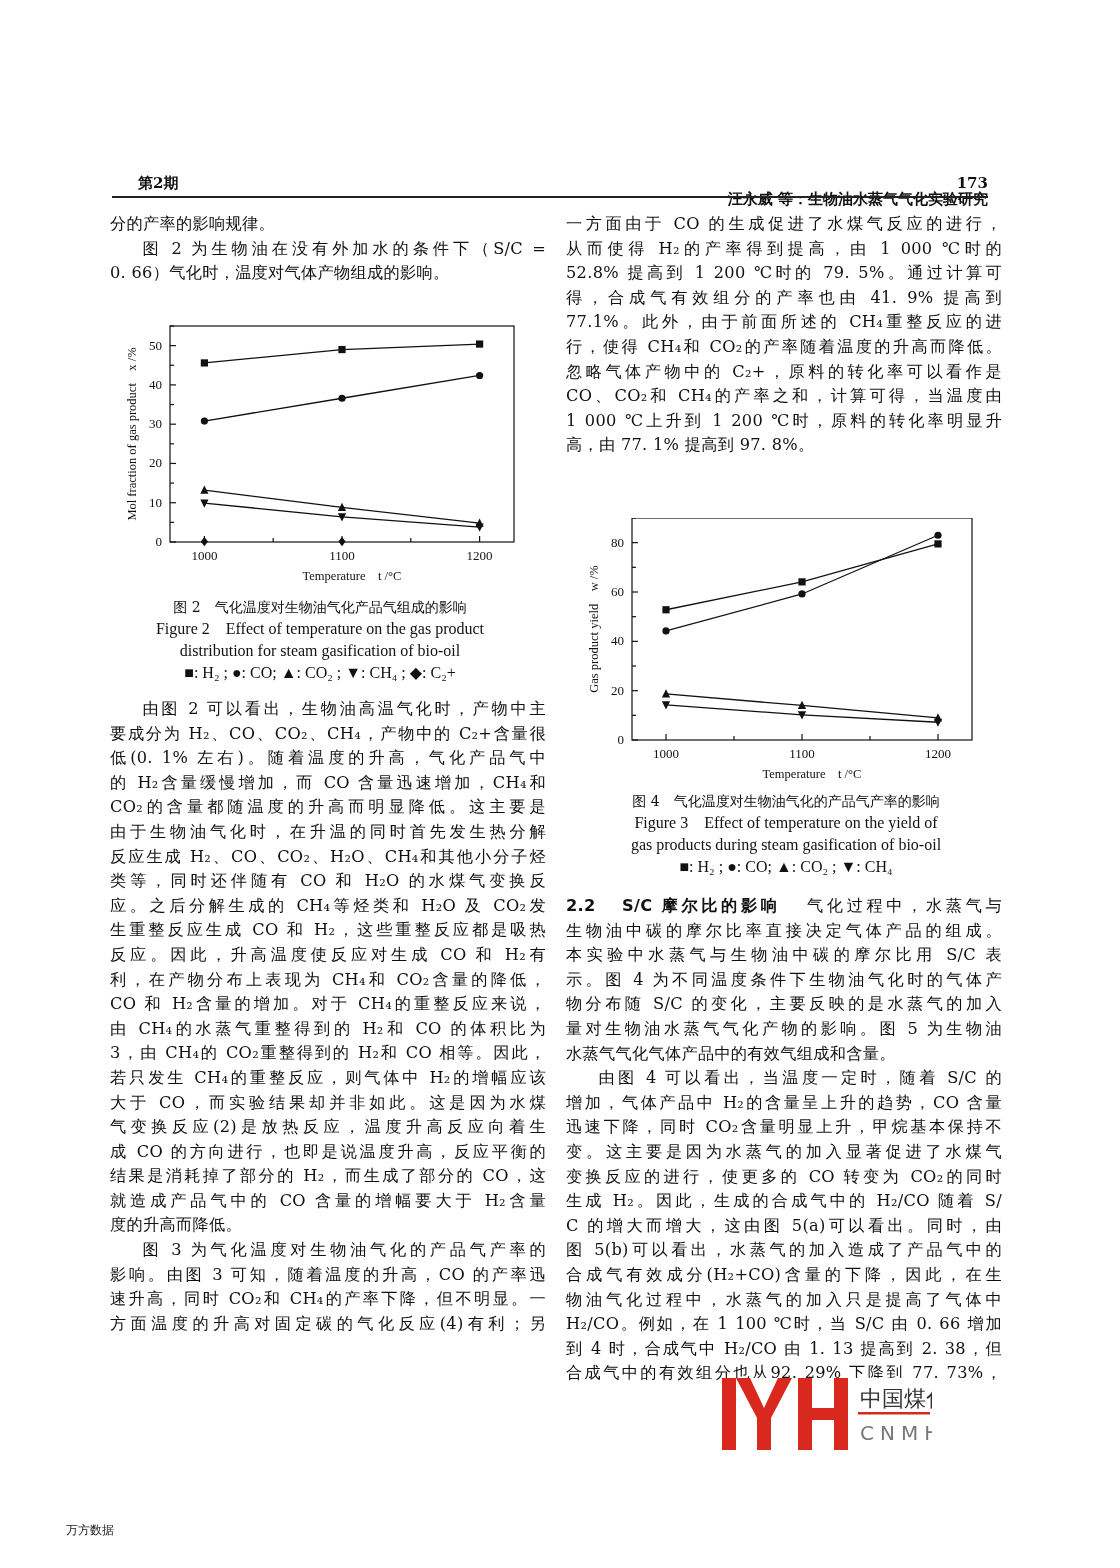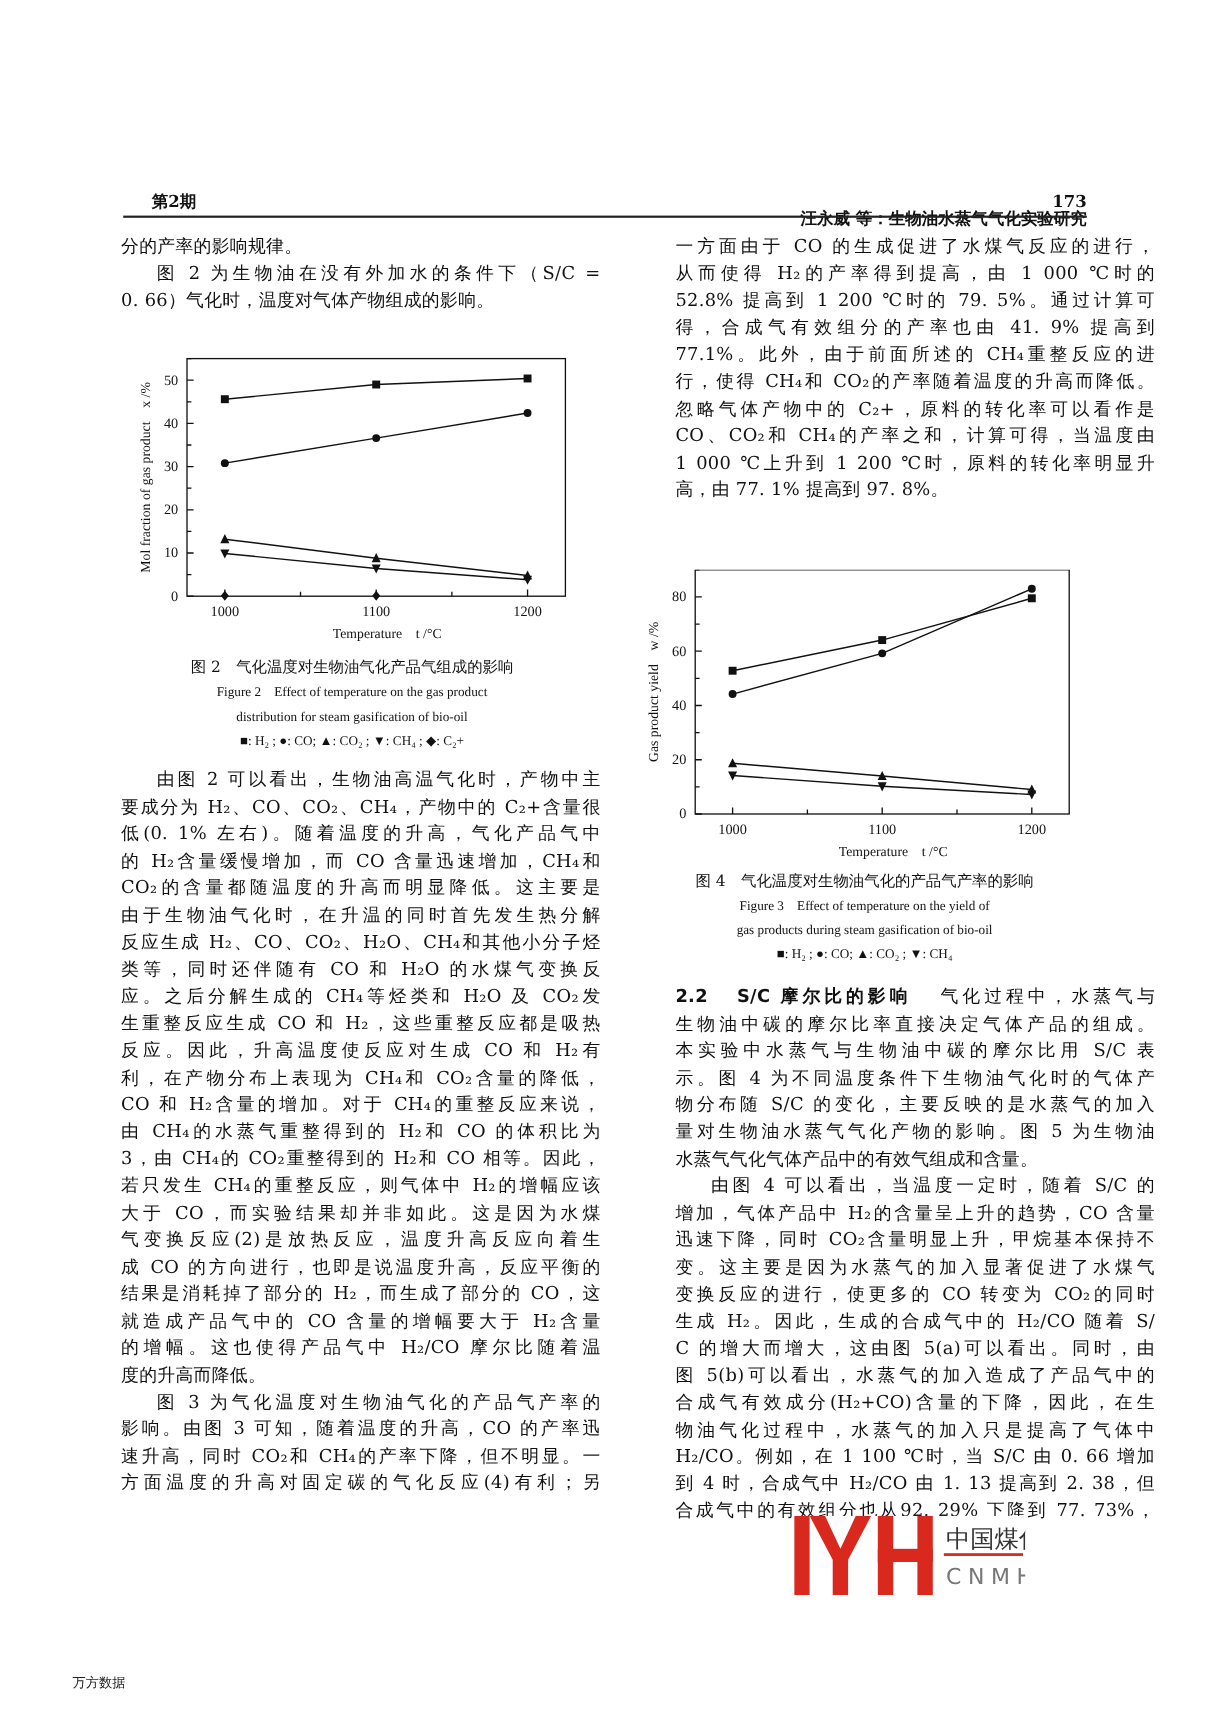--- a/index.html
+++ b/index.html
@@ -8,26 +8,26 @@
   .hdr { position:absolute; left:112px; top:174px; width:876px; height:22px; font-size:15px; font-weight:bold; }
   .hdr .l { position:absolute; left:0; top:0;margin-left:26px; }
   .hdr .c { position:absolute; left:0; right:0; text-align:right; top:16px; }
   .hdr .r { position:absolute; right:0; top:0; }
   .hdr-rule { position:absolute; left:112px; top:196px; width:876px; height:2px; background:#222; }
   .col { position:absolute; width:436px; font-size:16.2px; line-height:24.6px; letter-spacing:0.3px; }
   .col p { margin:0; text-align:justify; text-align-last:justify; }
   .col p.last { text-align-last:left; }
   .indent { text-indent:2em; }
   .colL { left:110px; }
-  .colR { left:566px;margin-left:48px; }
+  .colR { left:566px; }
   .fig { position:absolute; }
   .fig svg text { font-family:"Liberation Serif", "DejaVu Serif", serif; }
   .cap { position:absolute; text-align:center; font-size:14px; line-height:22px; }
   .cap .zh { font-weight:normal; font-size:14px; }
-  .cap .en { font-family:"Liberation Serif", serif; font-size:12px; }
+  .cap .en { font-family:"Liberation Serif", serif; font-size:16px; }
   .sec { font-weight:bold; font-family:"DejaVu Sans", sans-serif; }
   .footer { position:absolute; left:66px; top:1522px; font-family:"DejaVu Sans", sans-serif; font-size:12px; color:#222; }
   .wm { position:absolute; left:722px; top:1378px; width:210px; height:72px; }
 </style>
 </head>
 <body>
 
 <div class="hdr">
   <span class="l">第2期</span>
   <span class="c">汪永威 等：生物油水蒸气气化实验研究</span>
@@ -129,21 +129,20 @@
     <p>利，在产物分布上表现为 CH₄和 CO₂含量的降低，</p>
     <p>CO 和 H₂含量的增加。对于 CH₄的重整反应来说，</p>
     <p>由 CH₄的水蒸气重整得到的 H₂和 CO 的体积比为</p>
     <p>3，由 CH₄的 CO₂重整得到的 H₂和 CO 相等。因此，</p>
     <p>若只发生 CH₄的重整反应，则气体中 H₂的增幅应该</p>
     <p>大于 CO，而实验结果却并非如此。这是因为水煤</p>
     <p>气变换反应(2)是放热反应，温度升高反应向着生</p>
     <p>成 CO 的方向进行，也即是说温度升高，反应平衡的</p>
     <p>结果是消耗掉了部分的 H₂，而生成了部分的 CO，这</p>
     <p>就造成产品气中的 CO 含量的增幅要大于 H₂含量</p>
-    <p>的增幅。这也使得产品气中 H₂/CO 摩尔比随着温</p>
     <p class="last">度的升高而降低。</p>
     <p class="indent">图 3 为气化温度对生物油气化的产品气产率的</p>
     <p>影响。由图 3 可知，随着温度的升高，CO 的产率迅</p>
     <p>速升高，同时 CO₂和 CH₄的产率下降，但不明显。一</p>
     <p>方面温度的升高对固定碳的气化反应(4)有利；另</p>
   </div>
 
 <div class="col colR" id="rightTop" style="top:212px;">
     <p>一方面由于 CO 的生成促进了水煤气反应的进行，</p>
     <p>从而使得 H₂的产率得到提高，由 1 000 ℃时的</p>

